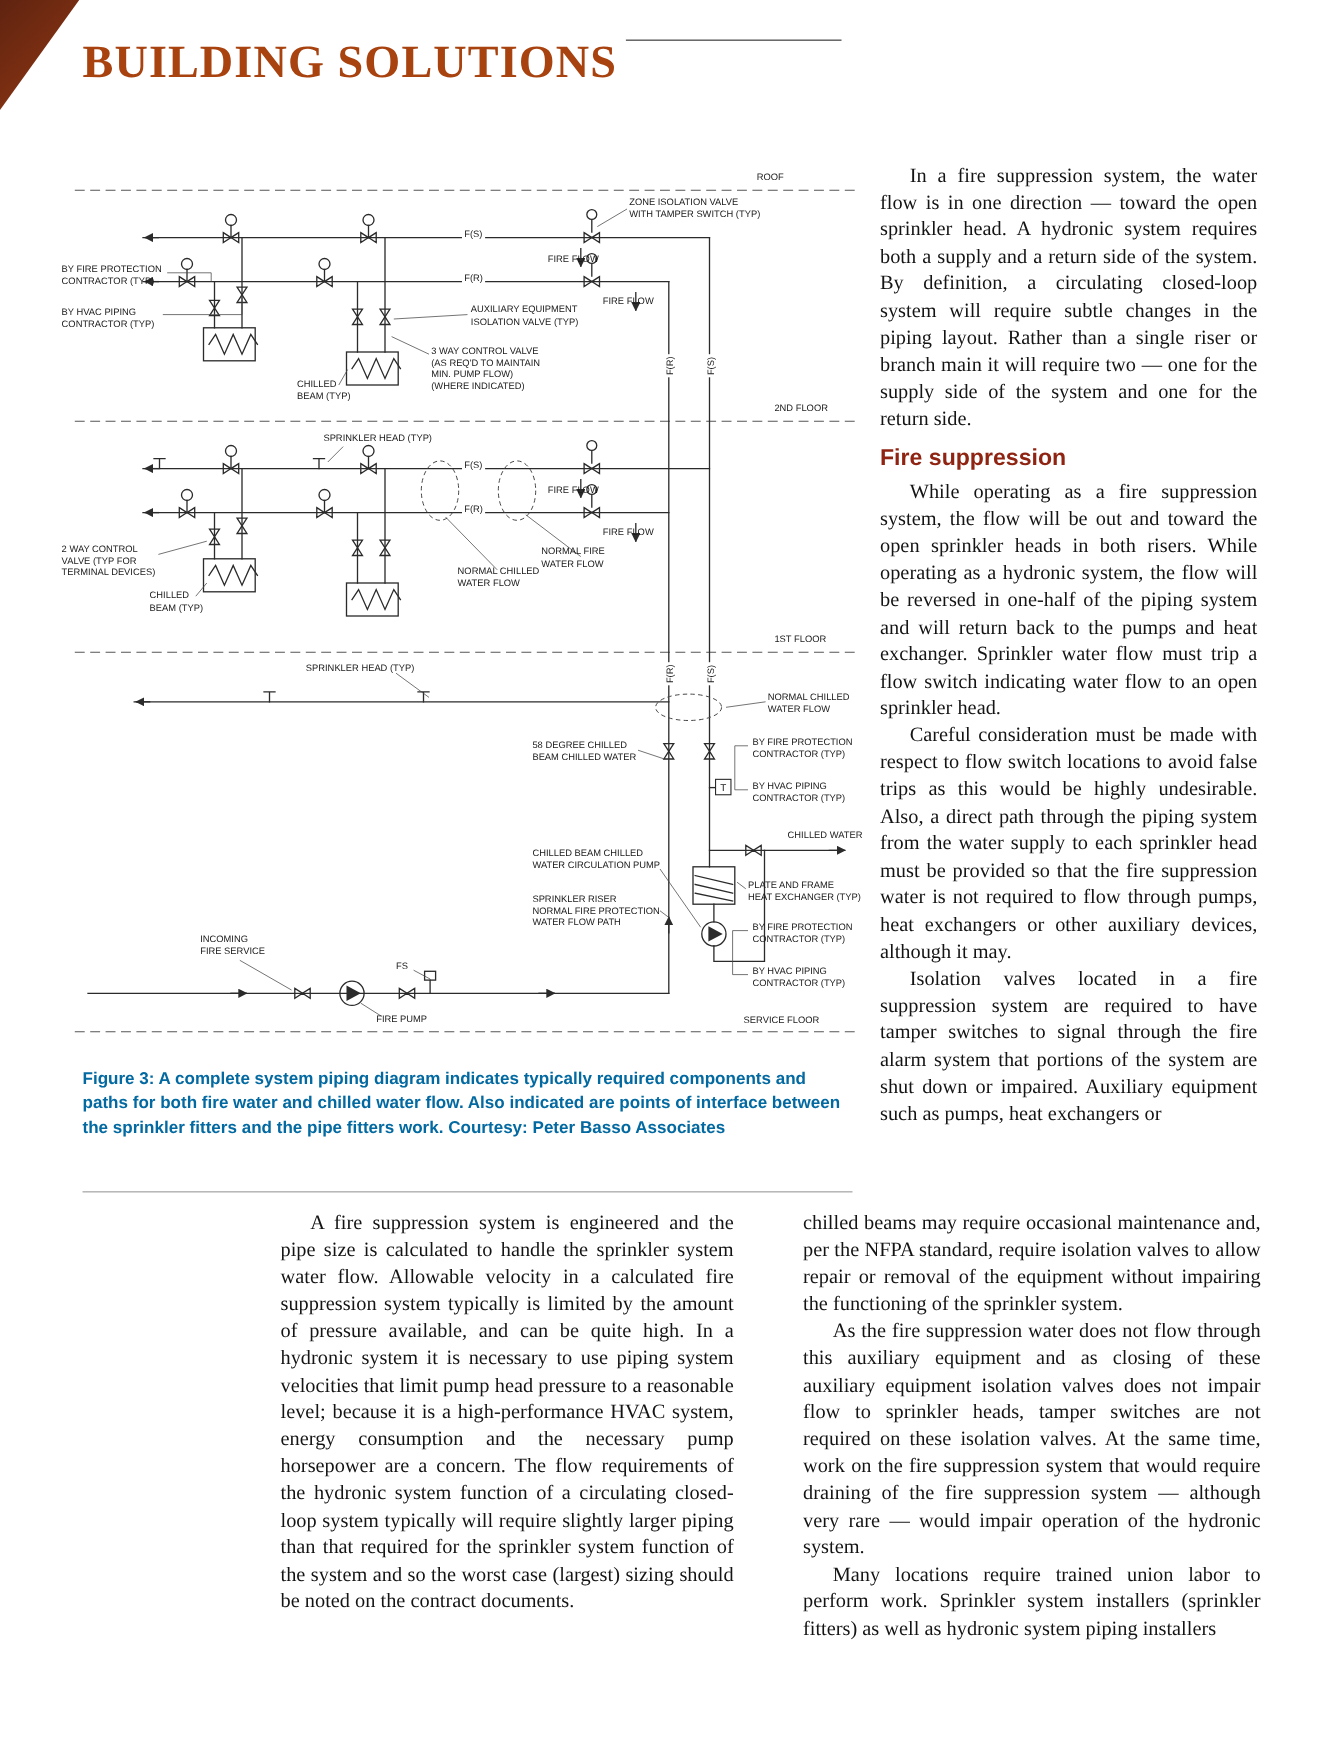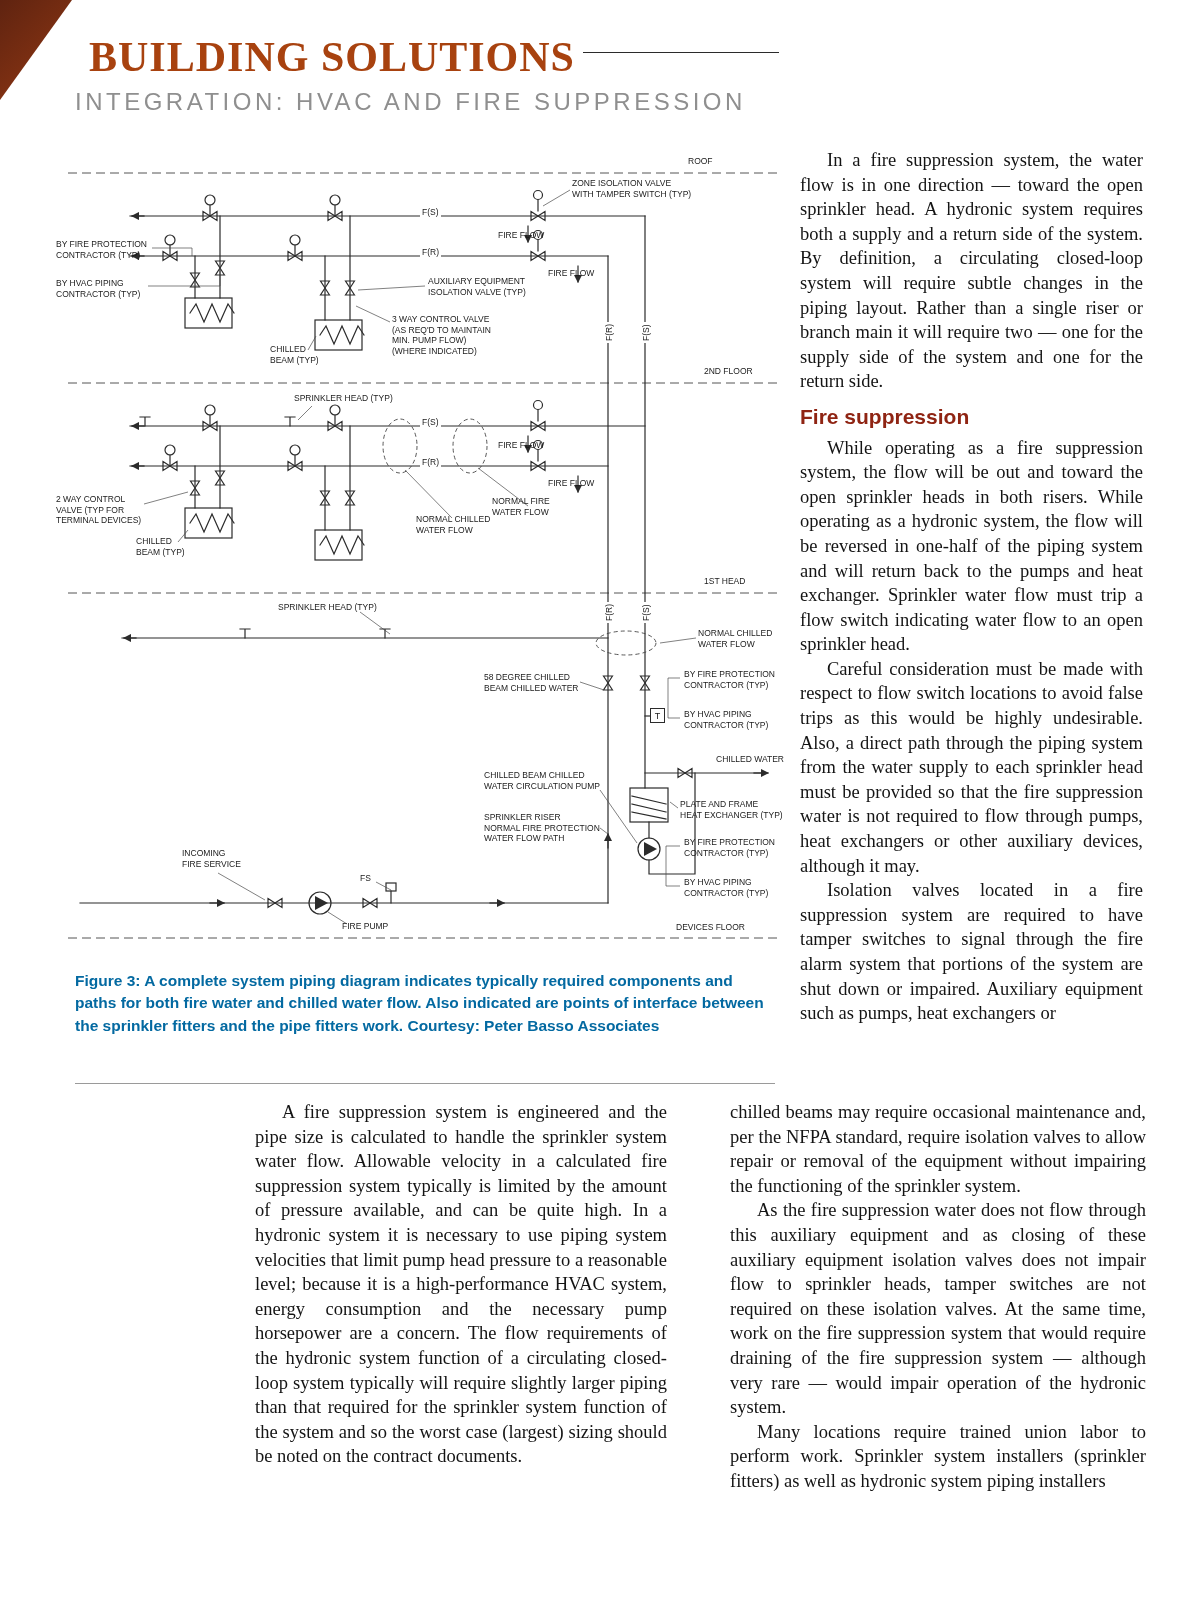--- a/index.html
+++ b/index.html
@@ -10,21 +10,21 @@
   }
   *{box-sizing:border-box;margin:0;padding:0;}
   html,body{background:#e8e8e8;}
   .page{position:relative;width:1200px;height:1600px;background:#ffffff;margin:0 auto;overflow:hidden;
         font-family:"Liberation Serif",serif;color:#151515;hyphens:auto;}
   
   .tri{position:absolute;left:0;top:0;width:72px;height:100px;
        background:linear-gradient(135deg,var(--color-tri-dark) 0%,#7c2f12 55%,var(--color-tri-light) 100%);
        clip-path:polygon(0 0,100% 0,0 100%);}
   
-  .titlebar{position:absolute;left:75px;top:36px;width:690px;display:flex;align-items:center;margin-left:14px;}
+  .titlebar{position:absolute;left:75px;top:36px;width:690px;display:flex;align-items:flex-start;}
   .title{font-family:"Liberation Serif",serif;font-weight:700;font-size:42px;letter-spacing:1px;
          color:var(--color-title);line-height:1;}
   .title-rule{flex:1;border-bottom:1.6px solid #2b2b2b;margin:0 0 9px 8px;}
   .subtitle{position:absolute;left:75px;top:88px;width:720px;font-family:"Liberation Sans",sans-serif;
             font-size:24px;letter-spacing:3.5px;color:#8f8f8f;font-weight:400;}
   
   .diagram{position:absolute;left:60px;top:138px;width:725px;height:828px;}
   .diagram svg{position:absolute;left:0;top:0;}
   .ln{stroke:#2b2b2b;stroke-width:1.2;fill:none;stroke-linecap:square;}
   .thin{stroke:#4a4a4a;stroke-width:0.7;fill:none;}
@@ -63,21 +63,20 @@
 <body>
 
 <div class="page">
 
   <div class="tri"></div>
 
   <div class="titlebar">
     <div class="title">BUILDING SOLUTIONS</div>
     <div class="title-rule"></div>
   </div>
-  <div class="subtitle">INTEGRATION: HVAC AND FIRE SUPPRESSION</div>
 
   <div class="diagram">
     <svg width="725" height="828" viewBox="0 0 725 828">
       <defs>
         <marker id="arr" viewBox="0 0 8 8" refX="7" refY="4" markerWidth="7" markerHeight="7" orient="auto-start-reverse">
           <path d="M0,0 L8,4 L0,8 Z" fill="#2b2b2b"></path>
         </marker>
         <path id="valvepath" d="M-7,-4.5 L0,0 L-7,4.5 Z M7,-4.5 L0,0 L7,4.5 Z"></path>
         <g id="beam">
             <rect x="0" y="0" width="47" height="30"></rect>
@@ -266,21 +265,21 @@
     <div class="dl" style="left:488px;top:340px">FIRE FLOW</div>
     <div class="dl" style="left:-4px;top:356px">2 WAY CONTROL
 VALVE (TYP FOR
 TERMINAL DEVICES)</div>
     <div class="dl" style="left:356px;top:376px">NORMAL CHILLED
 WATER FLOW</div>
     <div class="dl" style="left:432px;top:358px">NORMAL FIRE
 WATER FLOW</div>
     <div class="dl" style="left:76px;top:398px">CHILLED
 BEAM (TYP)</div>
-    <div class="dl" style="left:644px;top:438px">1ST HEAD</div>
+    <div class="dl" style="left:644px;top:438px">1ST FLOOR</div>
     <div class="dl" style="left:218px;top:464px">SPRINKLER HEAD (TYP)</div>
     <div class="dl rot" style="left:544px;top:485px">F(R)</div>
     <div class="dl rot" style="left:581px;top:485px">F(S)</div>
     <div class="dl" style="left:638px;top:490px">NORMAL CHILLED
 WATER FLOW</div>
     <div class="dl" style="left:424px;top:534px">58 DEGREE CHILLED
 BEAM CHILLED WATER</div>
     <div class="dl" style="left:624px;top:531px">BY FIRE PROTECTION
 CONTRACTOR (TYP)</div>
     <div class="dl" style="left:624px;top:571px">BY HVAC PIPING
@@ -295,21 +294,21 @@
 NORMAL FIRE PROTECTION
 WATER FLOW PATH</div>
     <div class="dl" style="left:624px;top:699px">BY FIRE PROTECTION
 CONTRACTOR (TYP)</div>
     <div class="dl" style="left:624px;top:739px">BY HVAC PIPING
 CONTRACTOR (TYP)</div>
     <div class="dl" style="left:122px;top:710px">INCOMING
 FIRE SERVICE</div>
     <div class="dl" style="left:300px;top:735px">FS</div>
     <div class="dl" style="left:282px;top:783px">FIRE PUMP</div>
-    <div class="dl" style="left:616px;top:784px">DEVICES FLOOR</div>
+    <div class="dl" style="left:616px;top:784px">SERVICE FLOOR</div>
   </div>
 
   <p class="caption">Figure 3: A complete system piping diagram indicates typically required components and paths for both fire water and chilled water flow. Also indicated are points of interface between the sprinkler fitters and the pipe fitters work. Courtesy: Peter Basso Associates</p>
   <div class="divider"></div>
 
   <div class="col col-right">
     <p class="indent">In a fire suppression system, the water flow is in one direction — toward the open sprinkler head. A hydronic system requires both a supply and a return side of the system. By definition, a circulating closed-loop system will require subtle changes in the piping layout. Rather than a single riser or branch main it will require two — one for the supply side of the system and one for the return side.</p>
     <h3 class="subhead">Fire suppression</h3>
     <p class="indent">While operating as a fire suppression system, the flow will be out and toward the open sprinkler heads in both risers. While operating as a hydronic system, the flow will be reversed in one-half of the piping system and will return back to the pumps and heat exchanger. Sprinkler water flow must trip a flow switch indicating water flow to an open sprinkler head.</p>
     <p class="indent">Careful consideration must be made with respect to flow switch locations to avoid false trips as this would be highly undesirable. Also, a direct path through the piping system from the water supply to each sprinkler head must be provided so that the fire suppression water is not required to flow through pumps, heat exchangers or other auxiliary devices, although it may.</p>

